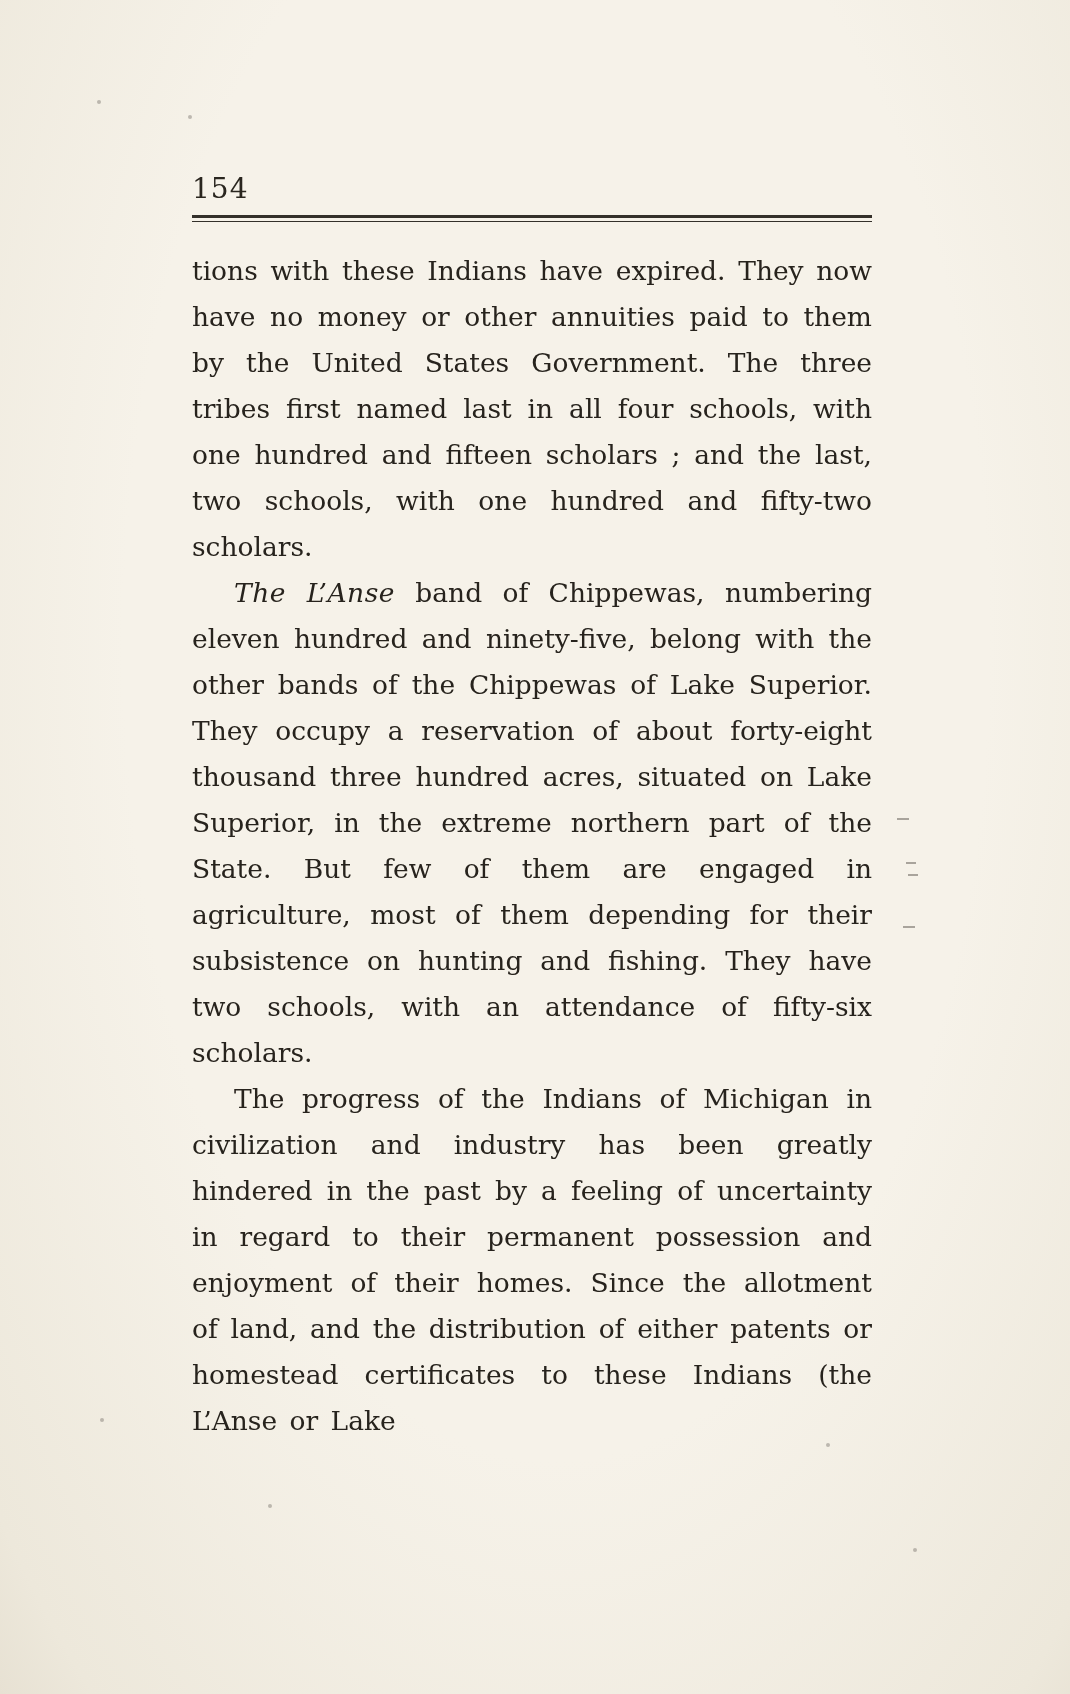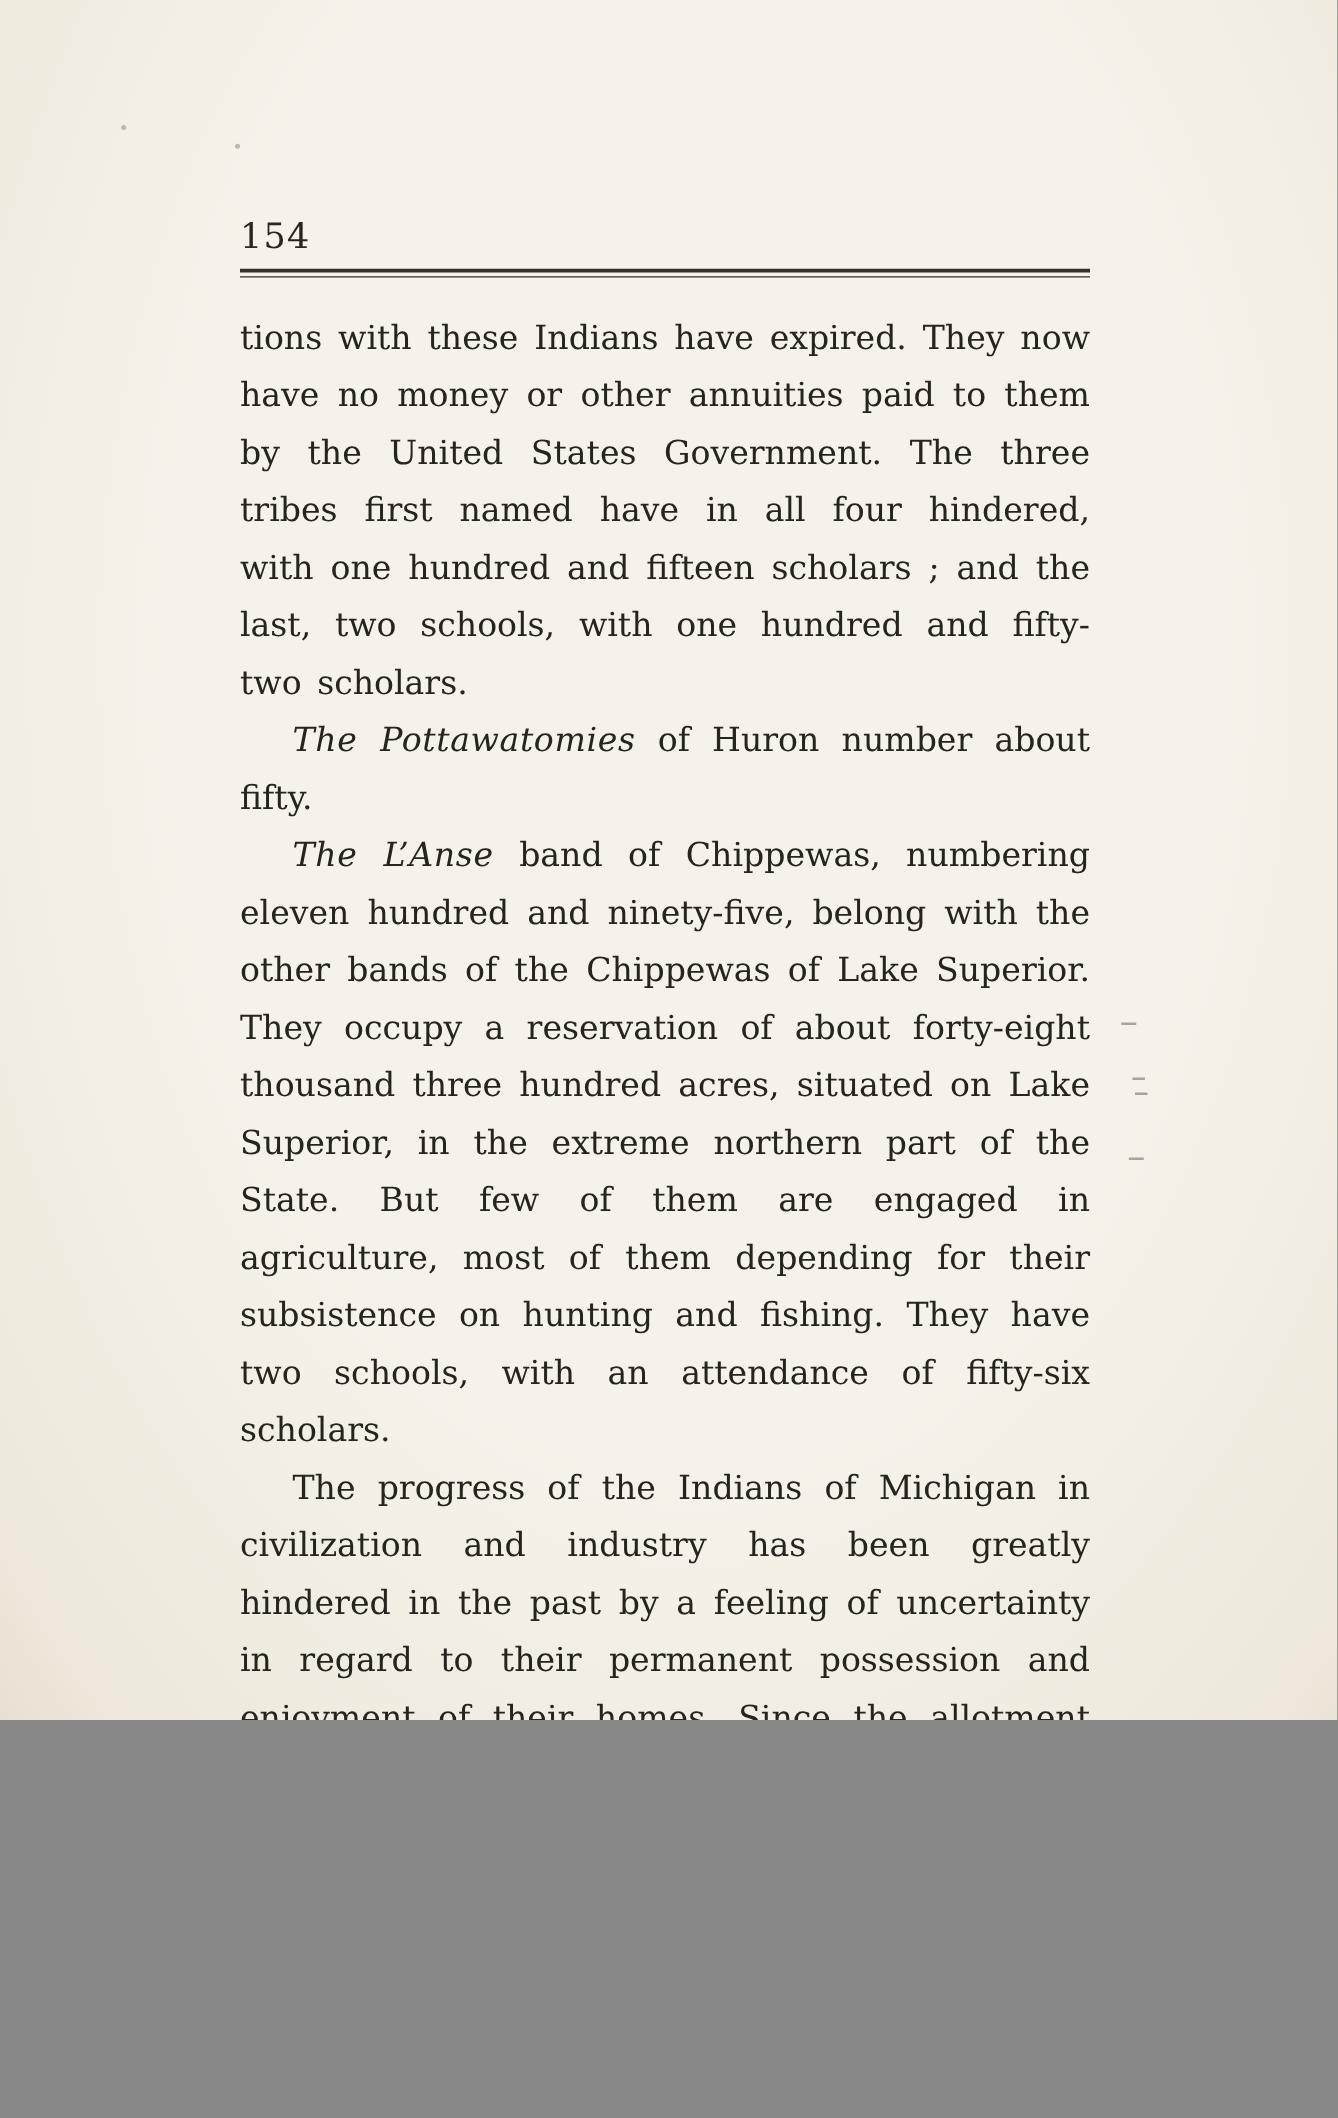--- a/index.html
+++ b/index.html
@@ -3,21 +3,21 @@
 <meta charset="utf-8">
 <style>
   html, body {
     margin: 0;
     padding: 0;
     background: #888;
   }
   .page {
     position: relative;
     width: 1070px;
-    height: 1376px;
+    height: 1694px;
     margin: 0 auto;
     background: radial-gradient(ellipse at 52% 38%, #f6f2e9 55%, #ede8db 92%, #e7e1d3 100%);
     color: #26221c;
     font-family: "DejaVu Serif", "Liberation Serif", serif;
     overflow: hidden;
   }
   .content {
     position: absolute;
     left: 192px;
     top: 172px;
@@ -78,22 +78,21 @@
 <body>
 
 <div class="page">
 
   <div class="content">
     <header class="page-header">
       <span class="page-number">154</span>
     </header>
     <div class="header-rule"></div>
     <main class="page-body">
-        <p class="para"><span>tions with these Indians have expired.  They now have no money or other annuities paid to them by the United States Government.  The three tribes first named have in all four hindered, with one hundred and fifteen scholars ; and the last, two schools, with one hundred and fifty-two scholars.</span></p>
-        <p class="para indent"><em>The Pottawatomies</em><span> of Huron number about fifty.</span></p>
+        <p class="para"><span>tions with these Indians have expired.  They now have no money or other annuities paid to them by the United States Government.  The three tribes first named last in all four schools, with one hundred and fifteen scholars ; and the last, two schools, with one hundred and fifty-two scholars.</span></p>
         <p class="para indent"><em>The L’Anse</em><span> band of Chippewas, numbering eleven hundred and ninety-five, belong with the other bands of the Chippewas of Lake Superior.  They occupy a reservation of about forty-eight thousand three hundred acres, situated on Lake Superior, in the extreme northern part of the State.  But few of them are engaged in agriculture, most of them depending for their subsistence on hunting and fishing.  They have two schools, with an attendance of fifty-six scholars.</span></p>
         <p class="para indent"><span>The progress of the Indians of Michigan in civilization and industry has been greatly hindered in the past by a feeling of uncertainty in regard to their permanent possession and enjoyment of their homes.  Since the allotment of land, and the distribution of either patents or homestead certificates to these Indians  (the L’Anse or Lake</span></p>
       </main>
   </div>
 
   <div class="artifact dot" style="left:97px;  top:100px;"></div>
   <div class="artifact dot" style="left:188px; top:115px;"></div>
   <div class="artifact dash" style="left:897px; top:818px;"></div>
   <div class="artifact dash2" style="left:906px; top:862px;"></div>
   <div class="artifact dash2" style="left:908px; top:874px;"></div>

